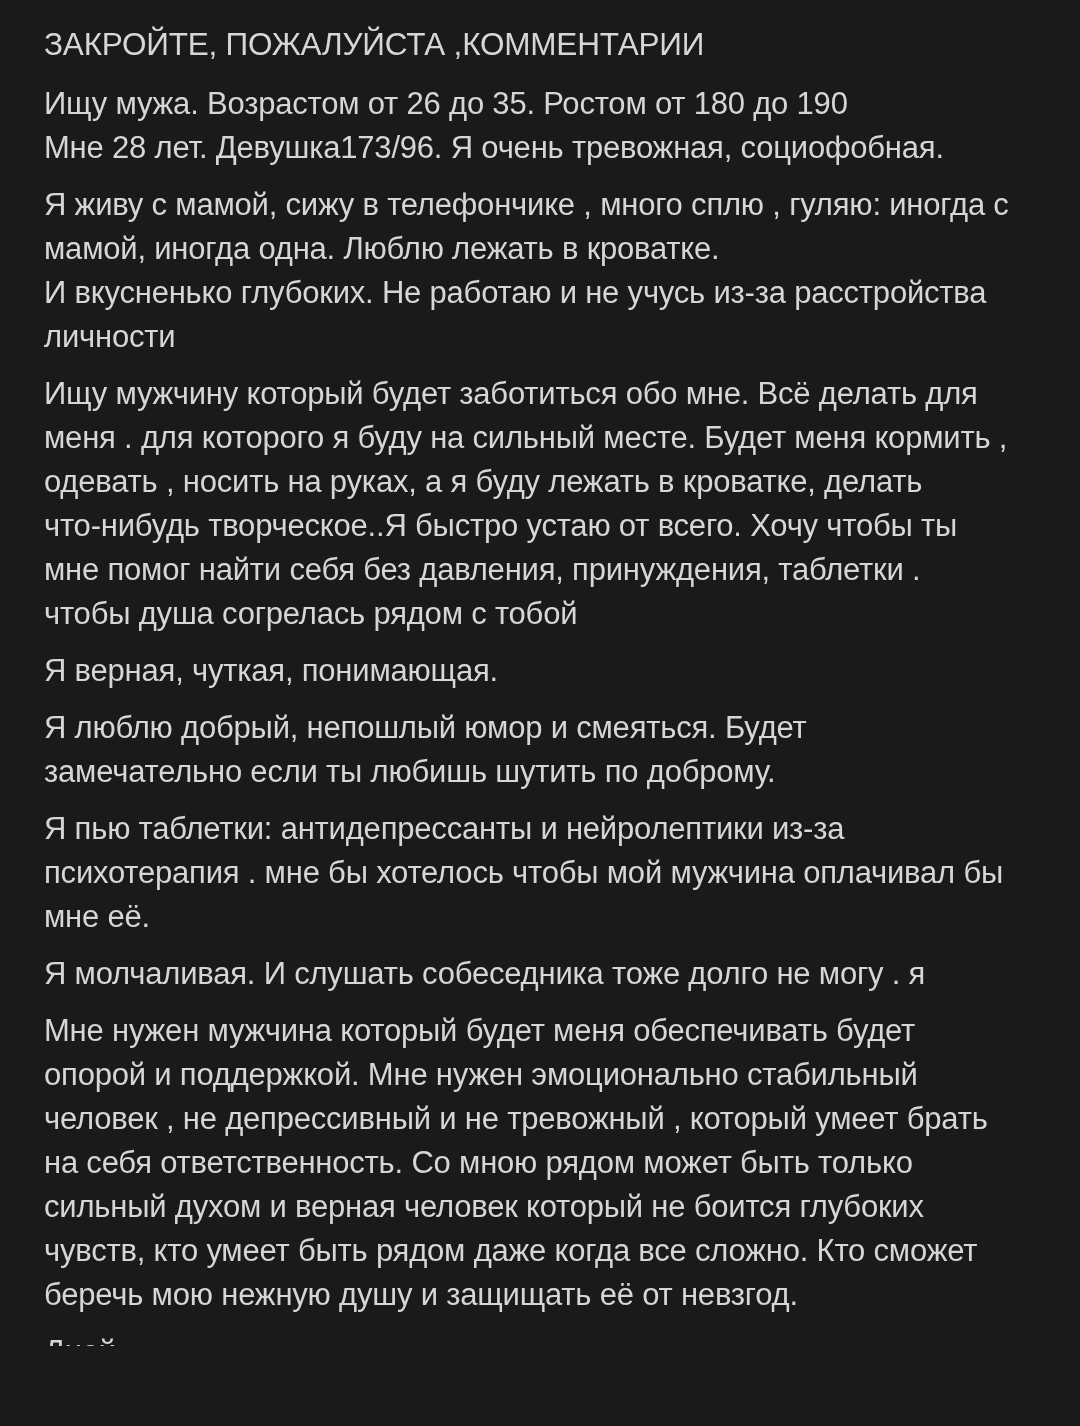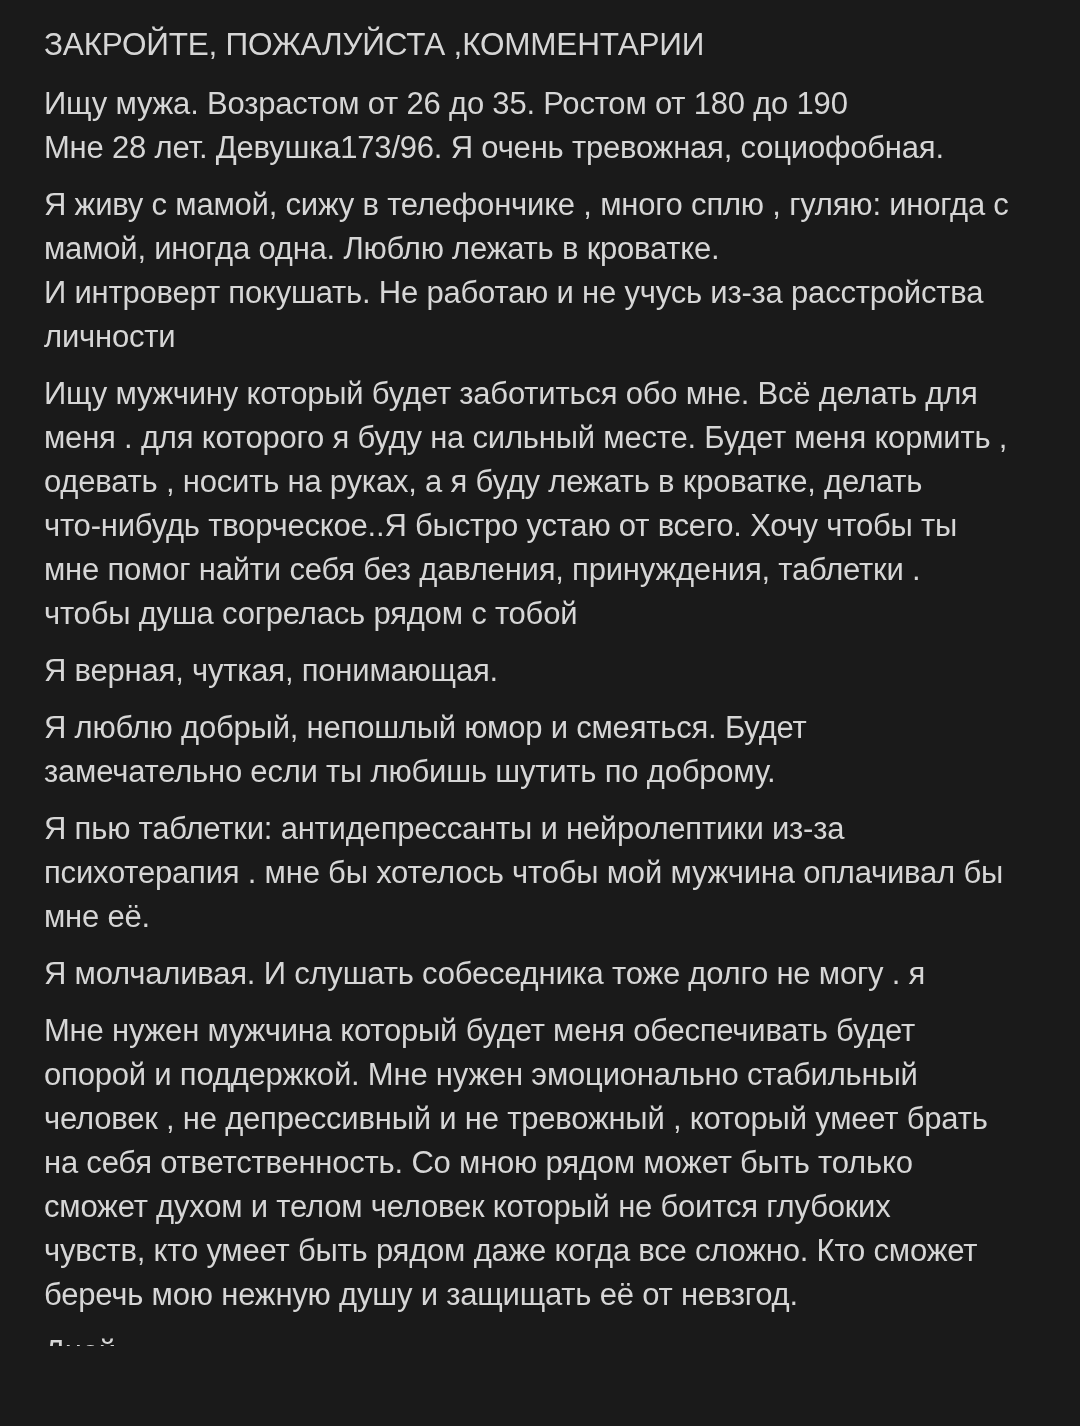--- a/index.html
+++ b/index.html
@@ -53,21 +53,21 @@
   <h1 class="title">ЗАКРОЙТЕ, ПОЖАЛУЙСТА ,КОММЕНТАРИИ</h1>
 
   <div class="body">
       <div class="para">
         <div class="line">Ищу мужа. Возрастом от 26 до 35. Ростом от 180 до 190</div>
         <div class="line">Мне 28 лет. Девушка173/96. Я очень тревожная, социофобная.</div>
       </div>
       <div class="para">
         <div class="line">Я живу с мамой, сижу в телефончике , много сплю , гуляю: иногда с</div>
         <div class="line">мамой, иногда одна. Люблю лежать в кроватке.</div>
-        <div class="line">И интроверт покушать. Не работаю и не учусь из-за расстройства</div>
+        <div class="line">И вкусненько глубоких. Не работаю и не учусь из-за расстройства</div>
         <div class="line">личности</div>
       </div>
       <div class="para">
         <div class="line">Ищу мужчину который будет заботиться обо мне. Всё делать для</div>
         <div class="line">меня . для которого я буду на сильный месте. Будет меня кормить ,</div>
         <div class="line">одевать , носить на руках, а я буду лежать в кроватке, делать</div>
         <div class="line">что-нибудь творческое..Я быстро устаю от всего. Хочу чтобы ты</div>
         <div class="line">мне помог найти себя без давления, принуждения, таблетки .</div>
         <div class="line">чтобы душа согрелась рядом с тобой</div>
       </div>
@@ -84,21 +84,21 @@
         <div class="line">мне её.</div>
       </div>
       <div class="para">
         <div class="line">Я молчаливая. И слушать собеседника тоже долго не могу . я</div>
       </div>
       <div class="para">
         <div class="line">Мне нужен мужчина который будет меня обеспечивать будет</div>
         <div class="line">опорой и поддержкой. Мне нужен эмоционально стабильный</div>
         <div class="line">человек , не депрессивный и не тревожный , который умеет брать</div>
         <div class="line">на себя ответственность. Со мною рядом может быть только</div>
-        <div class="line">сможет духом и телом человек который не боится глубоких</div>
+        <div class="line">сильный духом и верная человек который не боится глубоких</div>
         <div class="line">чувств, кто умеет быть рядом даже когда все сложно. Кто сможет</div>
         <div class="line">беречь мою нежную душу и защищать её от невзгод.</div>
       </div>
     </div>
 
   <div class="clipped">
     <span class="line-frag">Дней</span>
   </div>
 </div>
 

